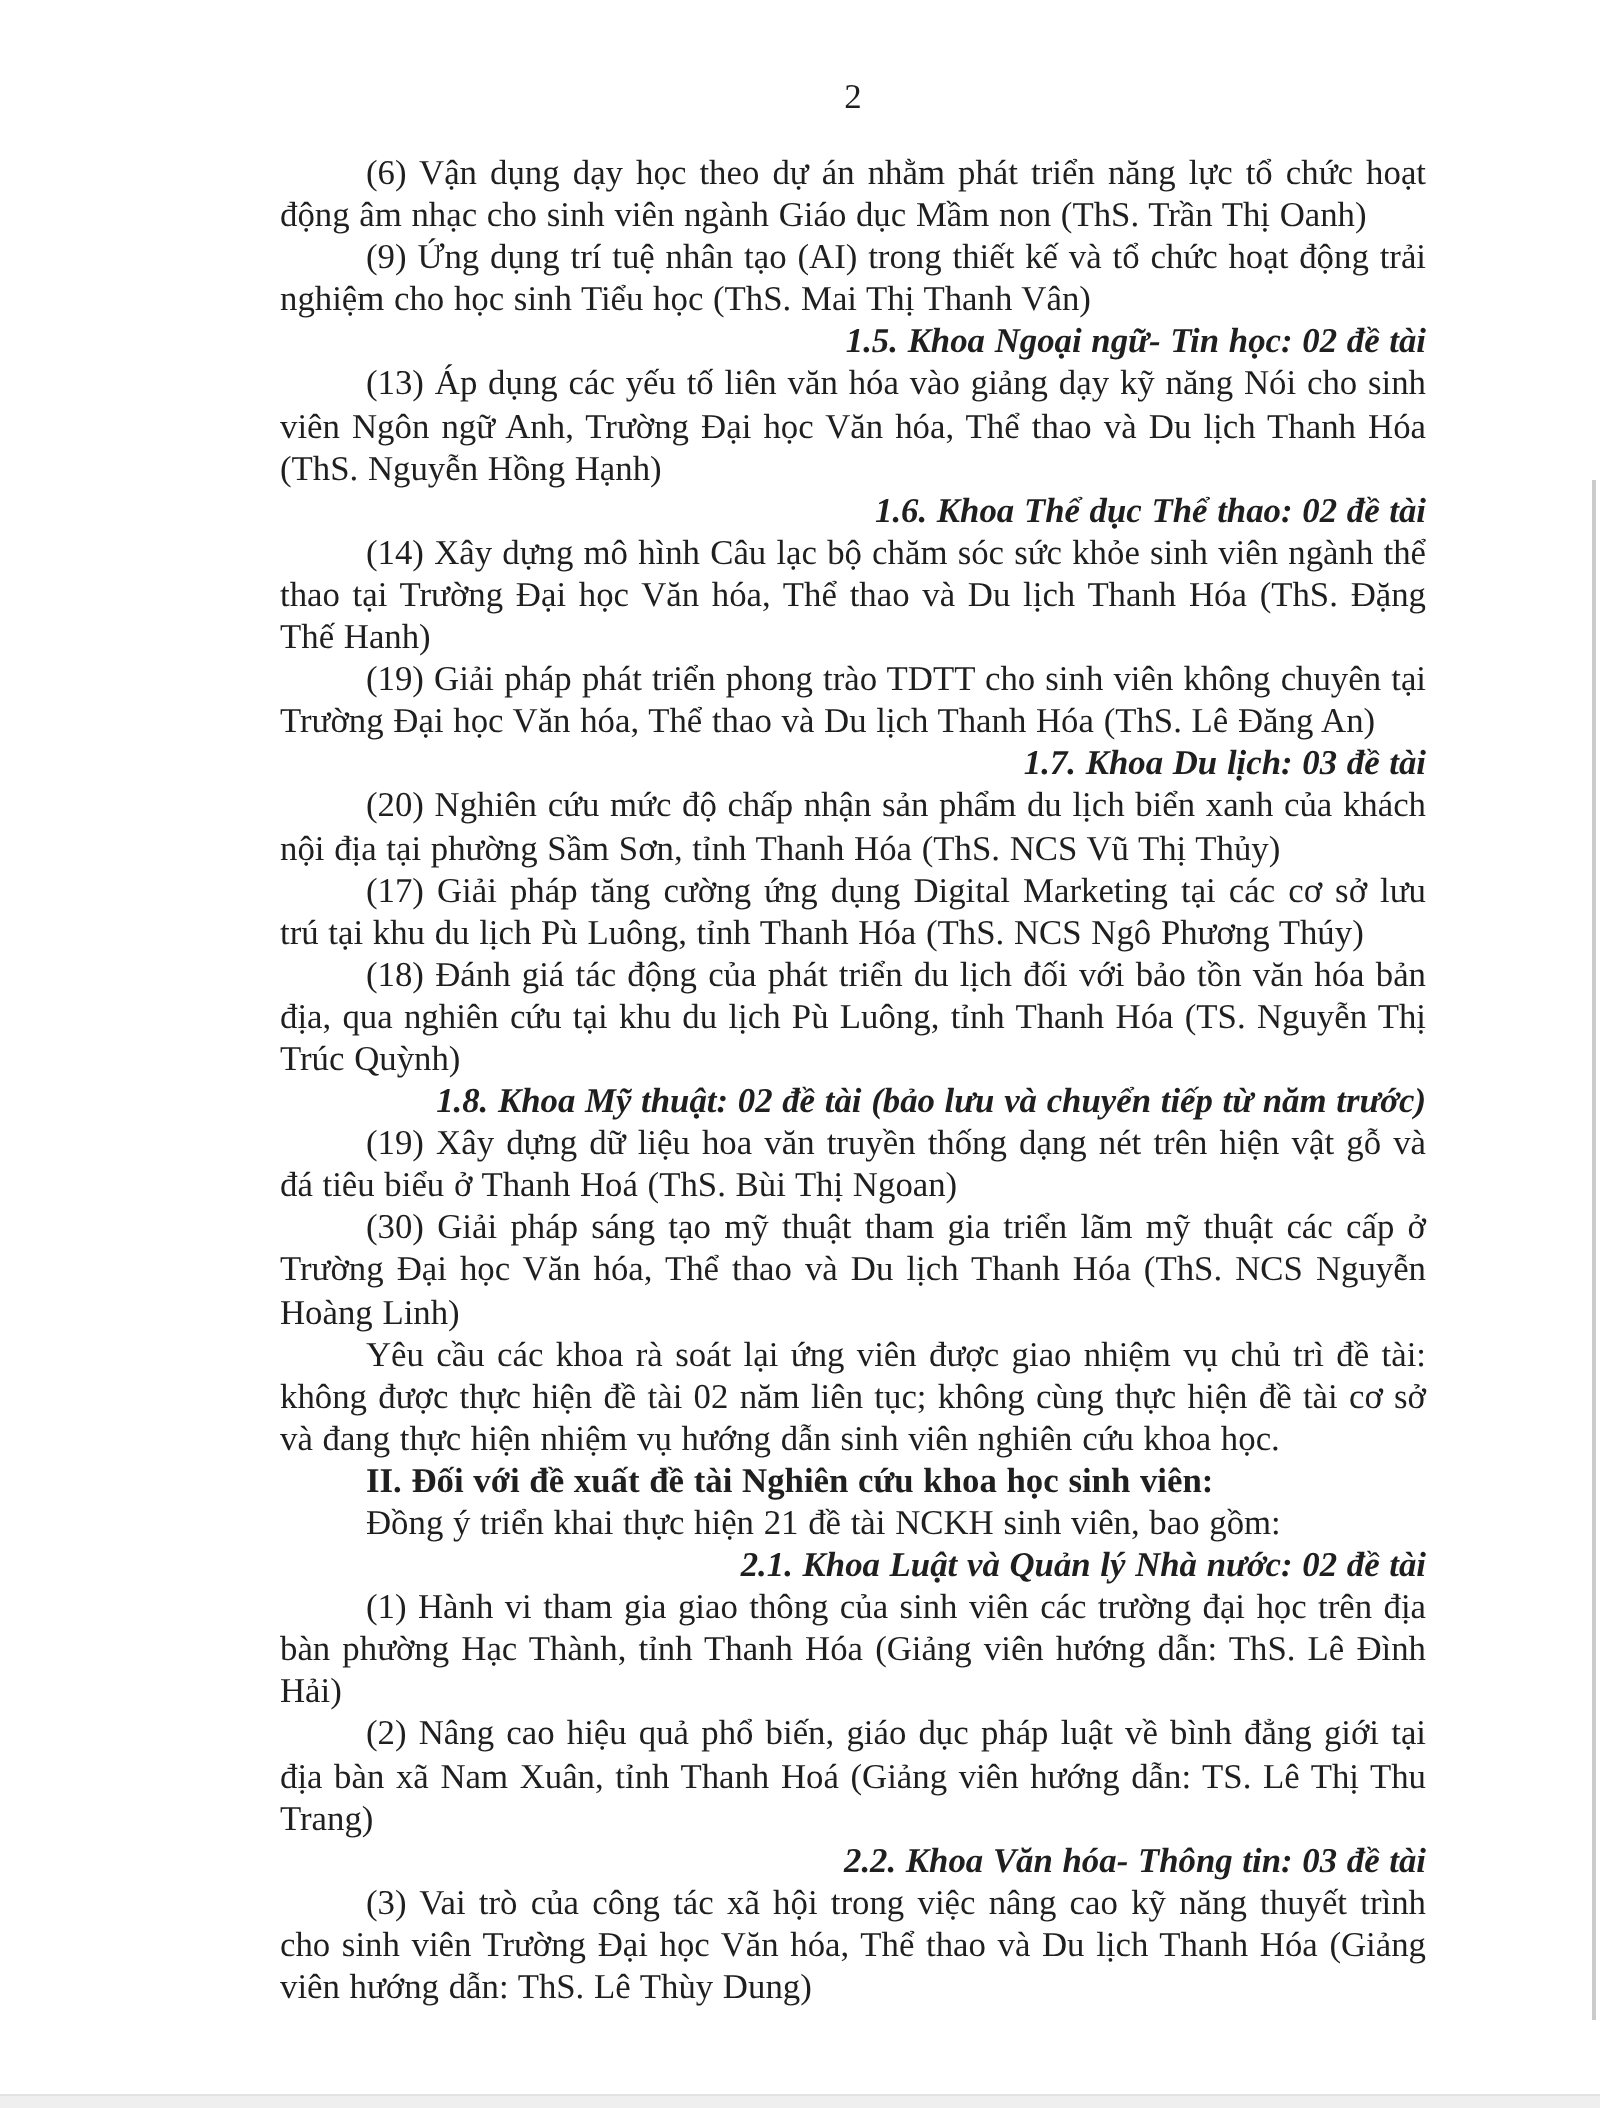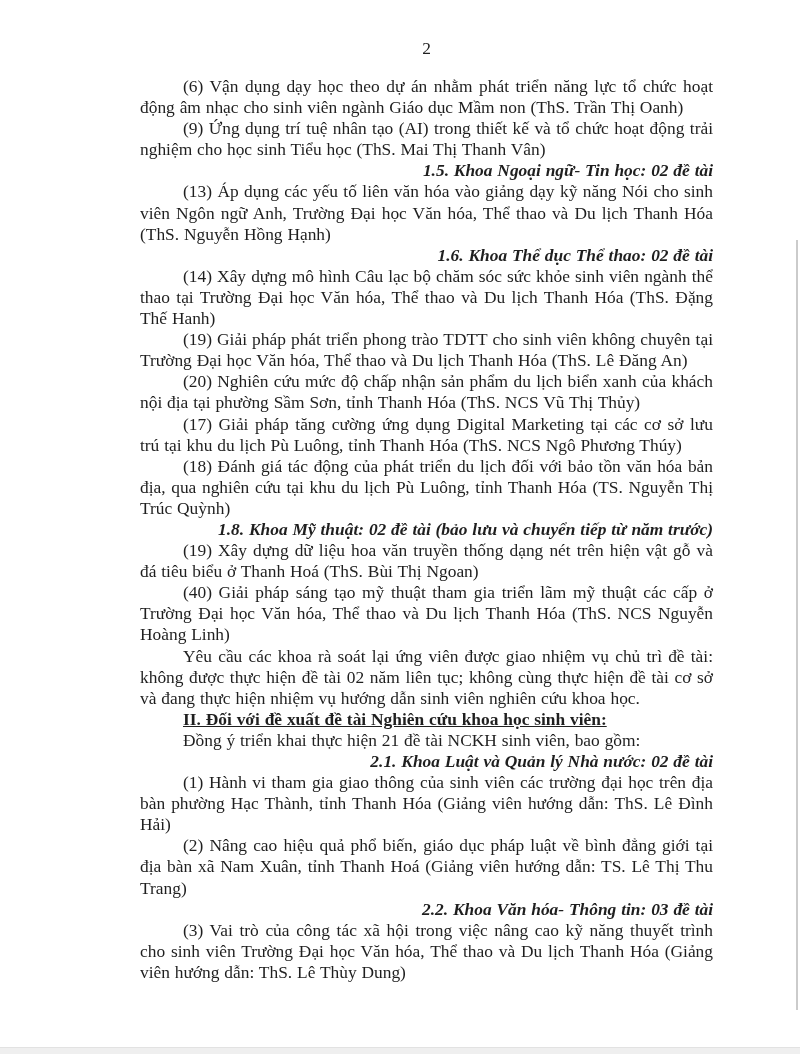--- a/index.html
+++ b/index.html
@@ -43,21 +43,20 @@
     word-spacing:0.5px;
   }
   .h-bi{
     font-weight:bold;
     font-style:italic;
     text-align:right;
   }
   .h-b{
     font-weight:bold;
     text-align:left;
-    text-decoration:underline;
   }
   .it{
   }
   .page-right-edge{
     position:absolute;
     left:796px; top:240px;
     width:2px; height:770px;
     background: var(--edge-line);
   }
   .bottom-bar{
@@ -75,26 +74,27 @@
   <div class="content">
     <div class="page-number">2</div>
 
     <p class="para">(6) Vận dụng dạy học theo dự án nhằm phát triển năng lực tổ chức hoạt động âm nhạc cho sinh viên ngành Giáo dục Mầm non (ThS. Trần Thị Oanh)</p>
     <p class="para">(9) Ứng dụng trí tuệ nhân tạo (AI) trong thiết kế và tổ chức hoạt động trải nghiệm cho học sinh Tiểu học (ThS. Mai Thị Thanh Vân)</p>
     <p class="para h-bi">1.5. Khoa Ngoại ngữ- Tin học: 02 đề tài</p>
     <p class="para">(13) Áp dụng các yếu tố liên văn hóa vào giảng dạy kỹ năng Nói cho sinh viên Ngôn ngữ Anh, Trường Đại học Văn hóa, Thể thao và Du lịch Thanh Hóa (ThS. Nguyễn Hồng Hạnh)</p>
     <p class="para h-bi">1.6. Khoa Thể dục Thể thao: 02 đề tài</p>
     <p class="para">(14) Xây dựng mô hình Câu lạc bộ chăm sóc sức khỏe sinh viên ngành thể thao tại Trường Đại học Văn hóa, Thể thao và Du lịch Thanh Hóa (ThS. Đặng Thế Hanh)</p>
     <p class="para">(19) Giải pháp phát triển phong trào TDTT cho sinh viên không chuyên tại Trường Đại học Văn hóa, Thể thao và Du lịch Thanh Hóa (ThS. Lê Đăng An)</p>
+    <p class="para h-bi">1.7. Khoa Du lịch: 03 đề tài</p>
     <p class="para">(20) Nghiên cứu mức độ chấp nhận sản phẩm du lịch biển xanh của khách nội địa tại phường Sầm Sơn, tỉnh Thanh Hóa (ThS. NCS Vũ Thị Thủy)</p>
     <p class="para">(17) Giải pháp tăng cường ứng dụng Digital Marketing tại các cơ sở lưu trú tại khu du lịch Pù Luông, tỉnh Thanh Hóa (ThS. NCS Ngô Phương Thúy)</p>
     <p class="para">(18) Đánh giá tác động của phát triển du lịch đối với bảo tồn văn hóa bản địa, qua nghiên cứu tại khu du lịch Pù Luông, tỉnh Thanh Hóa (TS. Nguyễn Thị Trúc Quỳnh)</p>
     <p class="para h-bi">1.8. Khoa Mỹ thuật: 02 đề tài (bảo lưu và chuyển tiếp từ năm trước)</p>
     <p class="para">(19) Xây dựng dữ liệu hoa văn truyền thống dạng nét trên hiện vật gỗ và đá tiêu biểu ở Thanh Hoá (ThS. Bùi Thị Ngoan)</p>
-    <p class="para">(40) Giải pháp sáng tạo mỹ thuật tham gia triển lãm mỹ thuật các cấp ở Trường Đại học Văn hóa, Thể thao và Du lịch Thanh Hóa (ThS. NCS Nguyễn Hoàng Linh)</p>
+    <p class="para">(30) Giải pháp sáng tạo mỹ thuật tham gia triển lãm mỹ thuật các cấp ở Trường Đại học Văn hóa, Thể thao và Du lịch Thanh Hóa (ThS. NCS Nguyễn Hoàng Linh)</p>
     <p class="para it">Yêu cầu các khoa rà soát lại ứng viên được giao nhiệm vụ chủ trì đề tài: không được thực hiện đề tài 02 năm liên tục; không cùng thực hiện đề tài cơ sở và đang thực hiện nhiệm vụ hướng dẫn sinh viên nghiên cứu khoa học.</p>
     <p class="para h-b">II. Đối với đề xuất đề tài Nghiên cứu khoa học sinh viên:</p>
     <p class="para">Đồng ý triển khai thực hiện 21 đề tài NCKH sinh viên, bao gồm:</p>
     <p class="para h-bi">2.1. Khoa Luật và Quản lý Nhà nước: 02 đề tài</p>
     <p class="para">(1) Hành vi tham gia giao thông của sinh viên các trường đại học trên địa bàn phường Hạc Thành, tỉnh Thanh Hóa (Giảng viên hướng dẫn: ThS. Lê Đình Hải)</p>
     <p class="para">(2) Nâng cao hiệu quả phổ biến, giáo dục pháp luật về bình đẳng giới tại địa bàn xã Nam Xuân, tỉnh Thanh Hoá (Giảng viên hướng dẫn: TS. Lê Thị Thu Trang)</p>
     <p class="para h-bi">2.2. Khoa Văn hóa- Thông tin: 03 đề tài</p>
     <p class="para">(3) Vai trò của công tác xã hội trong việc nâng cao kỹ năng thuyết trình cho sinh viên Trường Đại học Văn hóa, Thể thao và Du lịch Thanh Hóa (Giảng viên hướng dẫn: ThS. Lê Thùy Dung)</p>
   </div>
 

